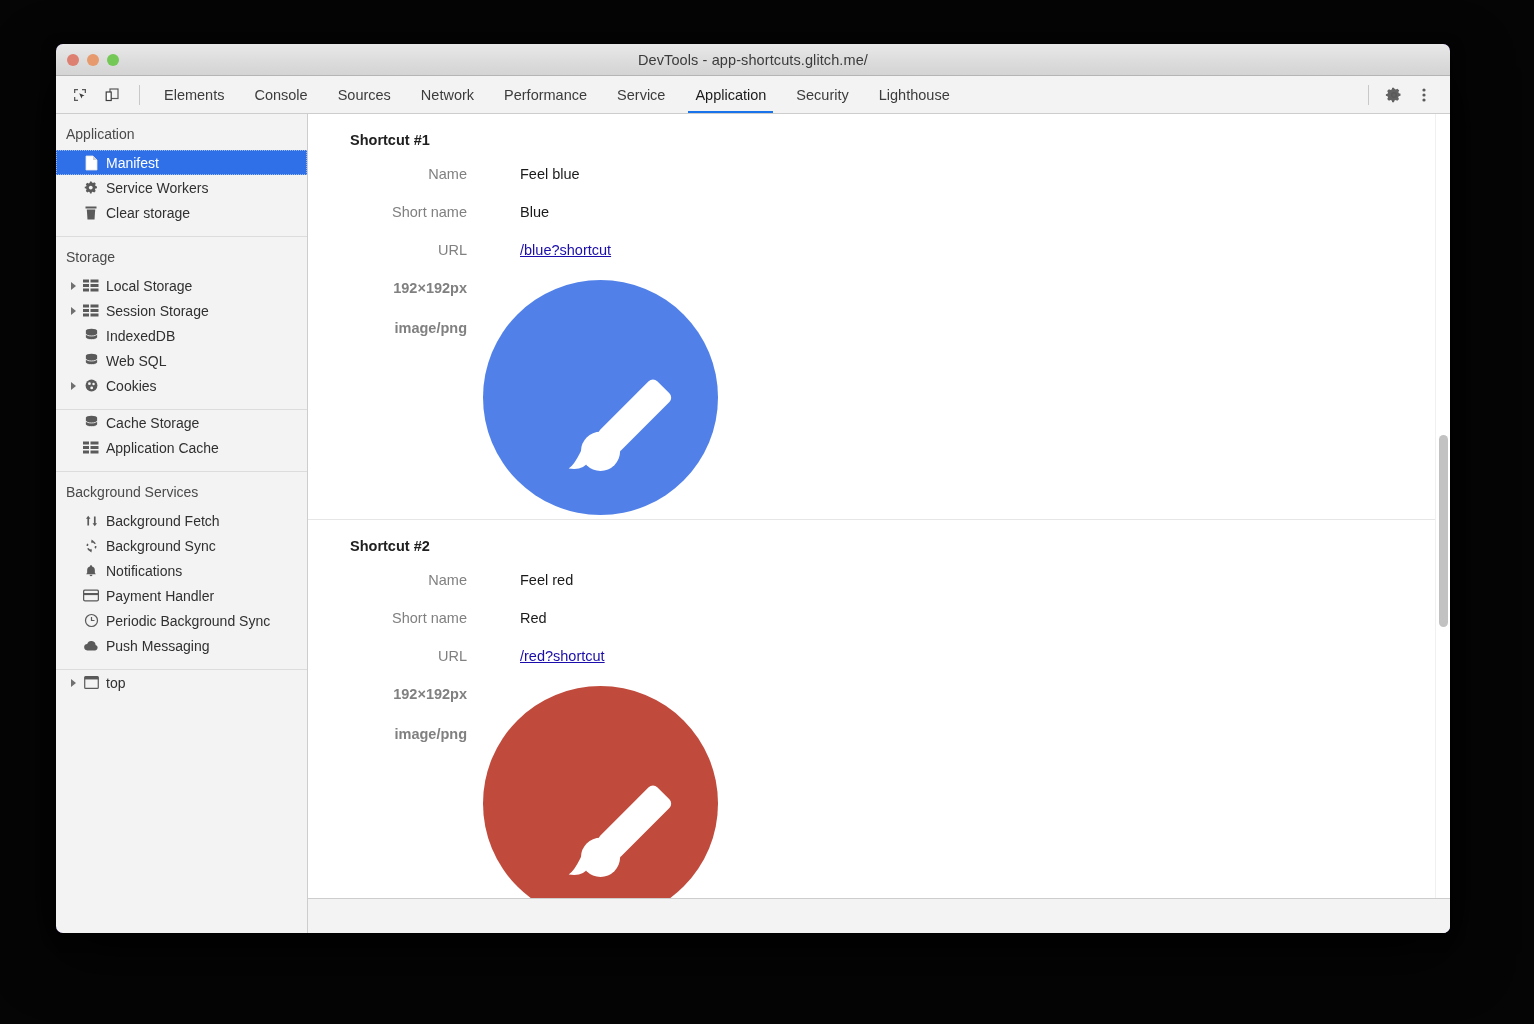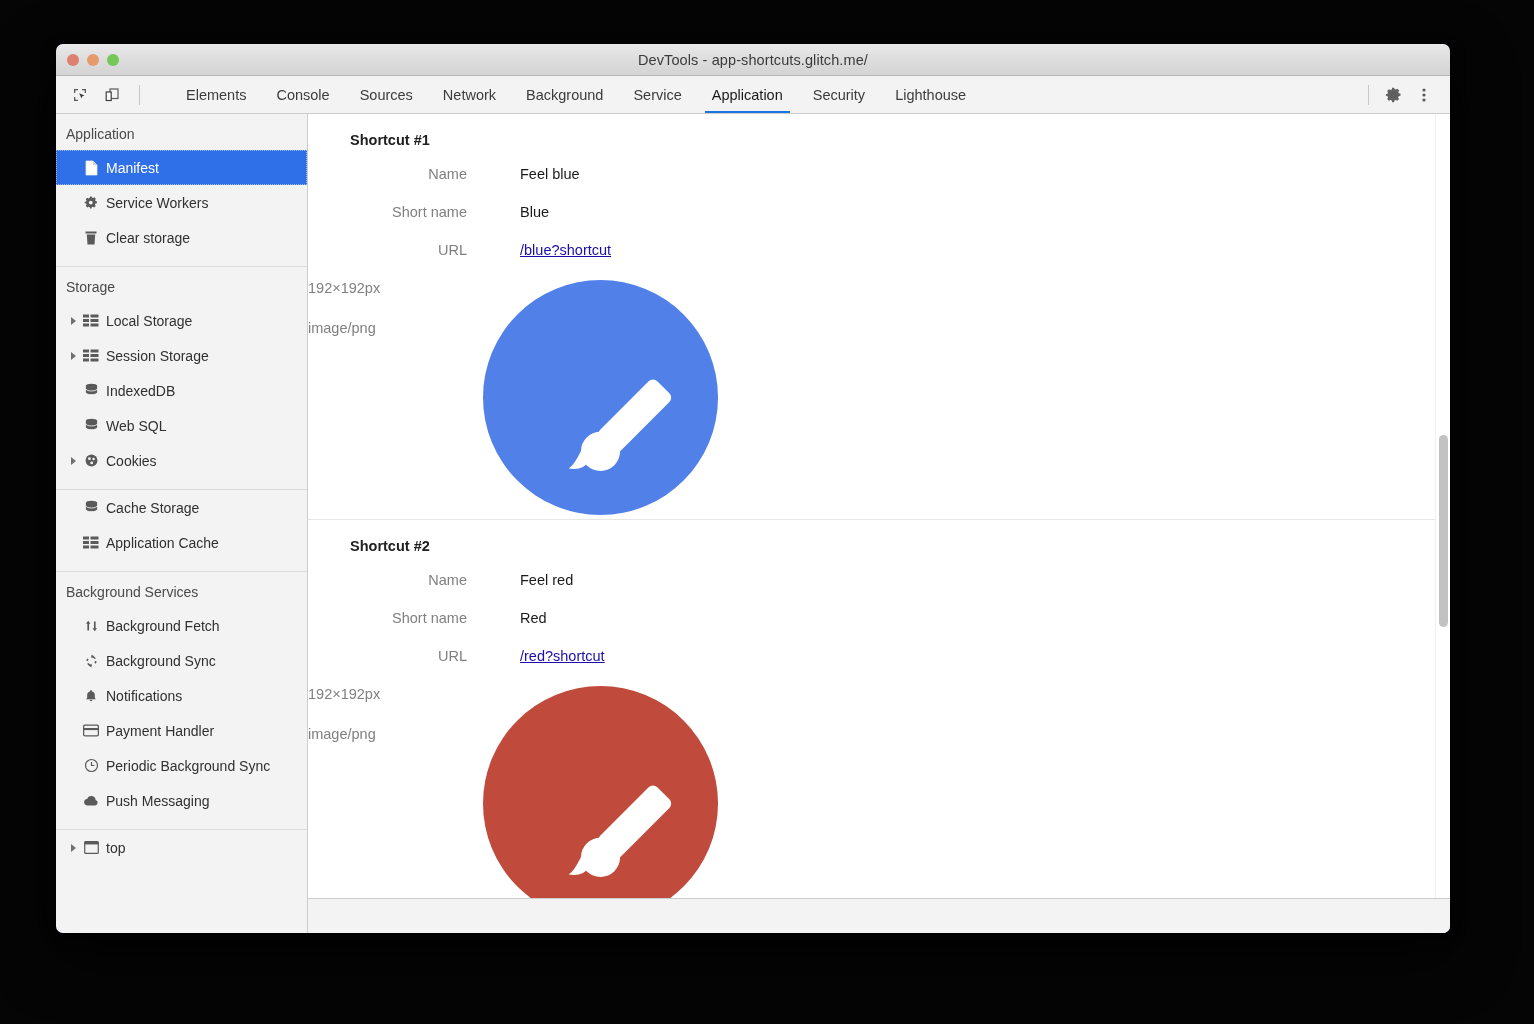--- a/index.html
+++ b/index.html
@@ -51,21 +51,21 @@
     font-size: 14.5px;
     color: #3b3b3b;
     letter-spacing: 0.1px;
   }
 
   
   #tabstrip {
     height: 38px;
     background: #f3f3f3;
     border-bottom: 1px solid #cdcdcd;
-    display: flex; align-items: stretch; gap: 22px;
+    display: flex; align-items: stretch;
   }
   .tb-icons { display: flex; align-items: center; padding-left: 10px; gap: 4px; }
   .tb-btn {
     width: 28px; height: 28px;
     display: flex; align-items: center; justify-content: center;
     border-radius: 3px;
   }
   .vsep { width: 1px; height: 20px; background: #c8c8c8; align-self: center; margin: 0 9px; }
   .tabs { display: flex; align-items: stretch; }
   .tab {
@@ -99,21 +99,21 @@
     flex: none;
   }
   .sect { padding: 0 0 11px 0; border-bottom: 1px solid #dcdcdc; }
   .sect:last-child { border-bottom: none; }
   .sect-title {
     font-size: 14px;
     color: #4a4a4a;
     padding: 12px 0 8px 10px;
   }
   .row {
-    height: 35px;
+    height: 25px;
     display: flex; align-items: center;
     font-size: 14px;
     color: #303030;
     padding-left: 10px;
     white-space: nowrap;
   }
   .row.selected {
     background: #2f6fe8;
     color: #ffffff;
     outline: 1px dotted #9cb9ef;
@@ -174,21 +174,21 @@
   }
   .fvalue {
     font-size: 14.5px;
     color: #1a1a1a;
   }
   .fvalue a {
     color: #1a0dab;
     text-decoration: underline;
   }
   .iconblock { display: flex; }
-  .iconmeta { width: 175px; text-align: left; padding-right: 16px; flex: none; }
+  .iconmeta { width: 175px; text-align: right; padding-right: 16px; flex: none; font-weight: bold; }
   .iconmeta div { font-size: 14.5px; color: #808080; margin-bottom: 24px; }
   .appicon { flex: none; }
 
   
   #vscroll {
     position: absolute;
     top: 0; right: 0;
     width: 15px; height: 100%;
     background: #fff;
     border-left: 1px solid #f0f0f0;
@@ -247,21 +247,21 @@
         <div class="tab">
             <span>Console</span>
           </div>
         <div class="tab">
             <span>Sources</span>
           </div>
         <div class="tab">
             <span>Network</span>
           </div>
         <div class="tab">
-            <span>Background</span>
+            <span>Performance</span>
           </div>
         <div class="tab">
             <span>Service</span>
           </div>
         <div class="tab active">
             <span>Application</span>
           </div>
         <div class="tab">
             <span>Security</span>
           </div>

